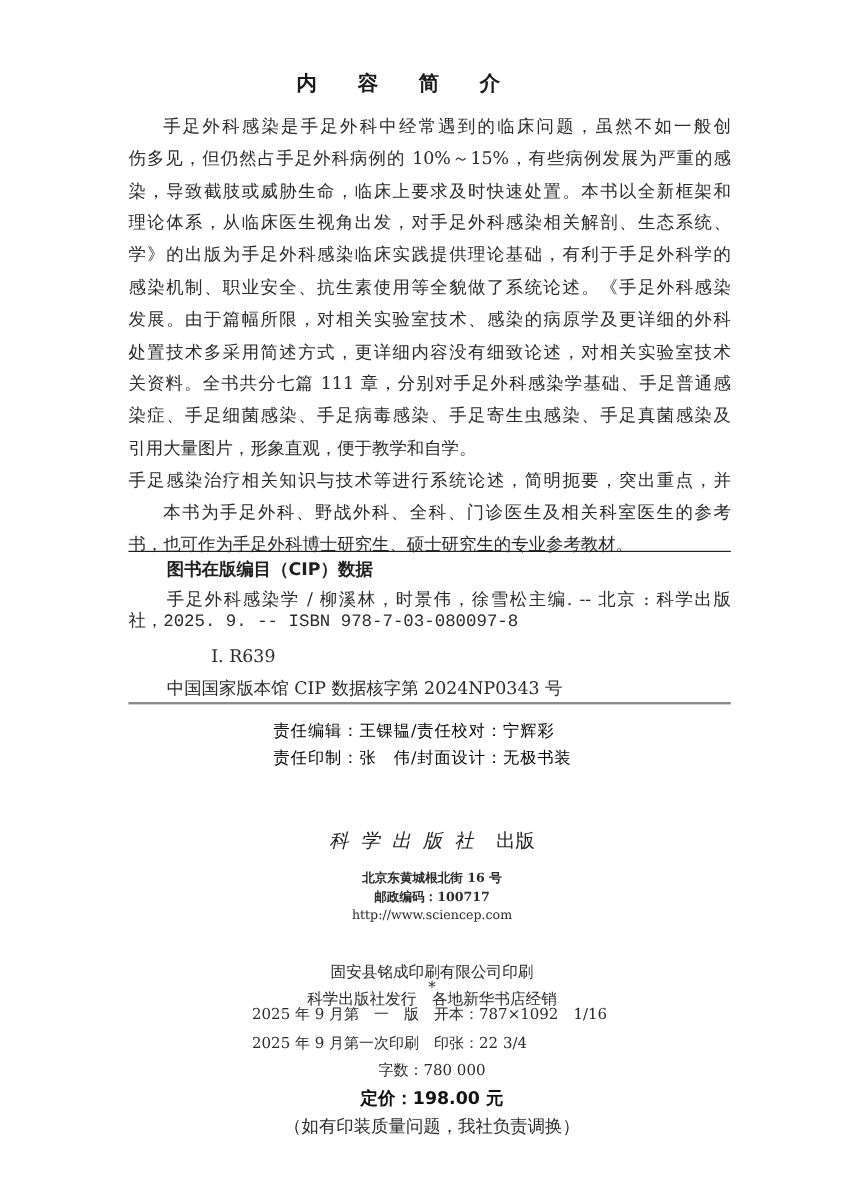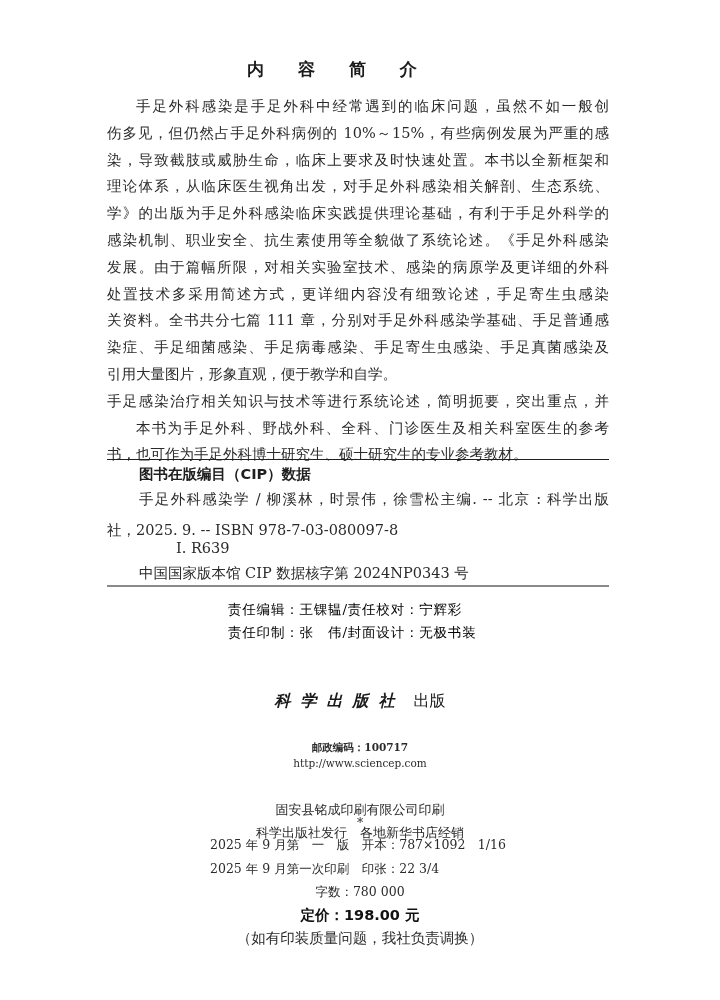--- a/index.html
+++ b/index.html
@@ -23,35 +23,35 @@
     .line { display: block; white-space: nowrap; text-align: justify; text-align-last: justify; }
     .line.last { text-align-last: left; }
 
     .cip {
       position: absolute; left: 107px; width: 502px; top: 459px; height: 125px;
       border-top: 1.3px solid #231f20; border-bottom: 2.5px solid #8a8a8a;
       font-size: 14.5px; color: #2a2a2a;
     }
     .cip .heading { position: absolute; left: 32px; top: 5px; font-family: "DejaVu Sans", sans-serif; font-weight: bold; font-size: 14.5px; color:#1f1f1f; }
     .cip .r1 { position: absolute; left: 32px; right: 0; top: 30px; white-space: nowrap; text-align: justify; text-align-last: justify; }
-    .cip .r2 { position: absolute; left: 0; top: 61px; white-space: nowrap; }
+    .cip .r2 { position: absolute; left: 0; top: 48px; white-space: nowrap; font-family: Liberation Mono, monospace; }
     .cip .r3 { position: absolute; left: 32px; top: 80px; white-space: nowrap; margin-left: 37px; }
     .cip .r4 { position: absolute; left: 32px; top: 104px; white-space: nowrap; }
 
     .credits {
       position: absolute; left: 228px; top: 598px; font-size: 13.5px; line-height: 23px;
       font-family: "DejaVu Serif", serif; color: #000000; white-space: nowrap;
     }
     .credits div { letter-spacing: 0.8px; }
 
     .publisher {
       position: absolute; top: 691px; left: 0; width: 720px; text-align: center;
       font-size: 16px; color: #1a1a1a;
     }
-    .publisher .logo { font-weight: bold; font-style: italic; letter-spacing: 10px; margin-right: 4px; }
+    .publisher .logo { font-weight: normal; font-style: italic; letter-spacing: 10px; margin-right: 4px; }
     .publisher .suffix { font-family: "DejaVu Sans", sans-serif; font-weight: normal; }
 
     .center { position: absolute; left: 0; width: 720px; text-align: center; white-space: nowrap; color: #2a2a2a; }
     .small { font-size: 10.5px; font-weight: bold; }
     .med { font-size: 13px; font-family: Liberation Serif, serif; margin-top: 28px; }
     .imp { font-size: 12.5px; }
     .price { font-size: 14.5px; font-weight: bold; font-family: "DejaVu Sans", sans-serif; color:#111; }
     .note { font-size: 14.5px; }
     .row { position: absolute; left: 210px; white-space: nowrap; font-size: 12.5px; color: #2a2a2a; }
   </style>
@@ -64,21 +64,21 @@
 
   <div class="abstract">
     <div>
       <span class="line" style="padding-left:2em">手足外科感染是手足外科中经常遇到的临床问题，虽然不如一般创</span>
       <span class="line">伤多见，但仍然占手足外科病例的 10%～15%，有些病例发展为严重的感</span>
       <span class="line">染，导致截肢或威胁生命，临床上要求及时快速处置。本书以全新框架和</span>
       <span class="line">理论体系，从临床医生视角出发，对手足外科感染相关解剖、生态系统、</span>
       <span class="line">学》的出版为手足外科感染临床实践提供理论基础，有利于手足外科学的</span>
       <span class="line">感染机制、职业安全、抗生素使用等全貌做了系统论述。《手足外科感染</span>
       <span class="line">发展。由于篇幅所限，对相关实验室技术、感染的病原学及更详细的外科</span>
-      <span class="line">处置技术多采用简述方式，更详细内容没有细致论述，手足寄生虫感染</span>
+      <span class="line">处置技术多采用简述方式，更详细内容没有细致论述，对相关实验室技术</span>
       <span class="line">关资料。全书共分七篇 111 章，分别对手足外科感染学基础、手足普通感</span>
       <span class="line">染症、手足细菌感染、手足病毒感染、手足寄生虫感染、手足真菌感染及</span>
       <span class="line last">引用大量图片，形象直观，便于教学和自学。</span>
       <span class="line">手足感染治疗相关知识与技术等进行系统论述，简明扼要，突出重点，并</span>
     </div>
     <div>
       <span class="line" style="padding-left:2em">本书为手足外科、野战外科、全科、门诊医生及相关科室医生的参考</span>
       <span class="line last">书，也可作为手足外科博士研究生、硕士研究生的专业参考教材。</span>
     </div>
   </div>
@@ -94,20 +94,21 @@
   <div class="credits">
     <div>责任编辑：王锞韫/责任校对：宁辉彩</div>
     <div>责任印制：张　伟/封面设计：无极书装</div>
   </div>
 
   <div class="publisher">
     <span class="logo">科学出版社</span>
     <span class="suffix">出版</span>
   </div>
 
+  <div class="center small" style="top:725px">北京东黄城根北街 16 号</div>
   <div class="center small" style="top:741px">邮政编码：100717</div>
   <div class="center small" style="top:757px; font-weight:normal">http://www.sciencep.com</div>
   <div class="center med" style="top:773px">固安县铭成印刷有限公司印刷</div>
   <div class="center med" style="top:796px">科学出版社发行　各地新华书店经销</div>
   <div class="center imp" style="top:815px">*</div>
 
   <div class="row" style="top:837px">2025 年 9 月第　一　版　开本：787×1092　1/16</div>
   <div class="row" style="top:861px">2025 年 9 月第一次印刷　印张：22 3/4</div>
   <div class="center imp" style="top:884px">字数：780 000</div>
   <div class="center price" style="top:906px">定价：198.00 元</div>

